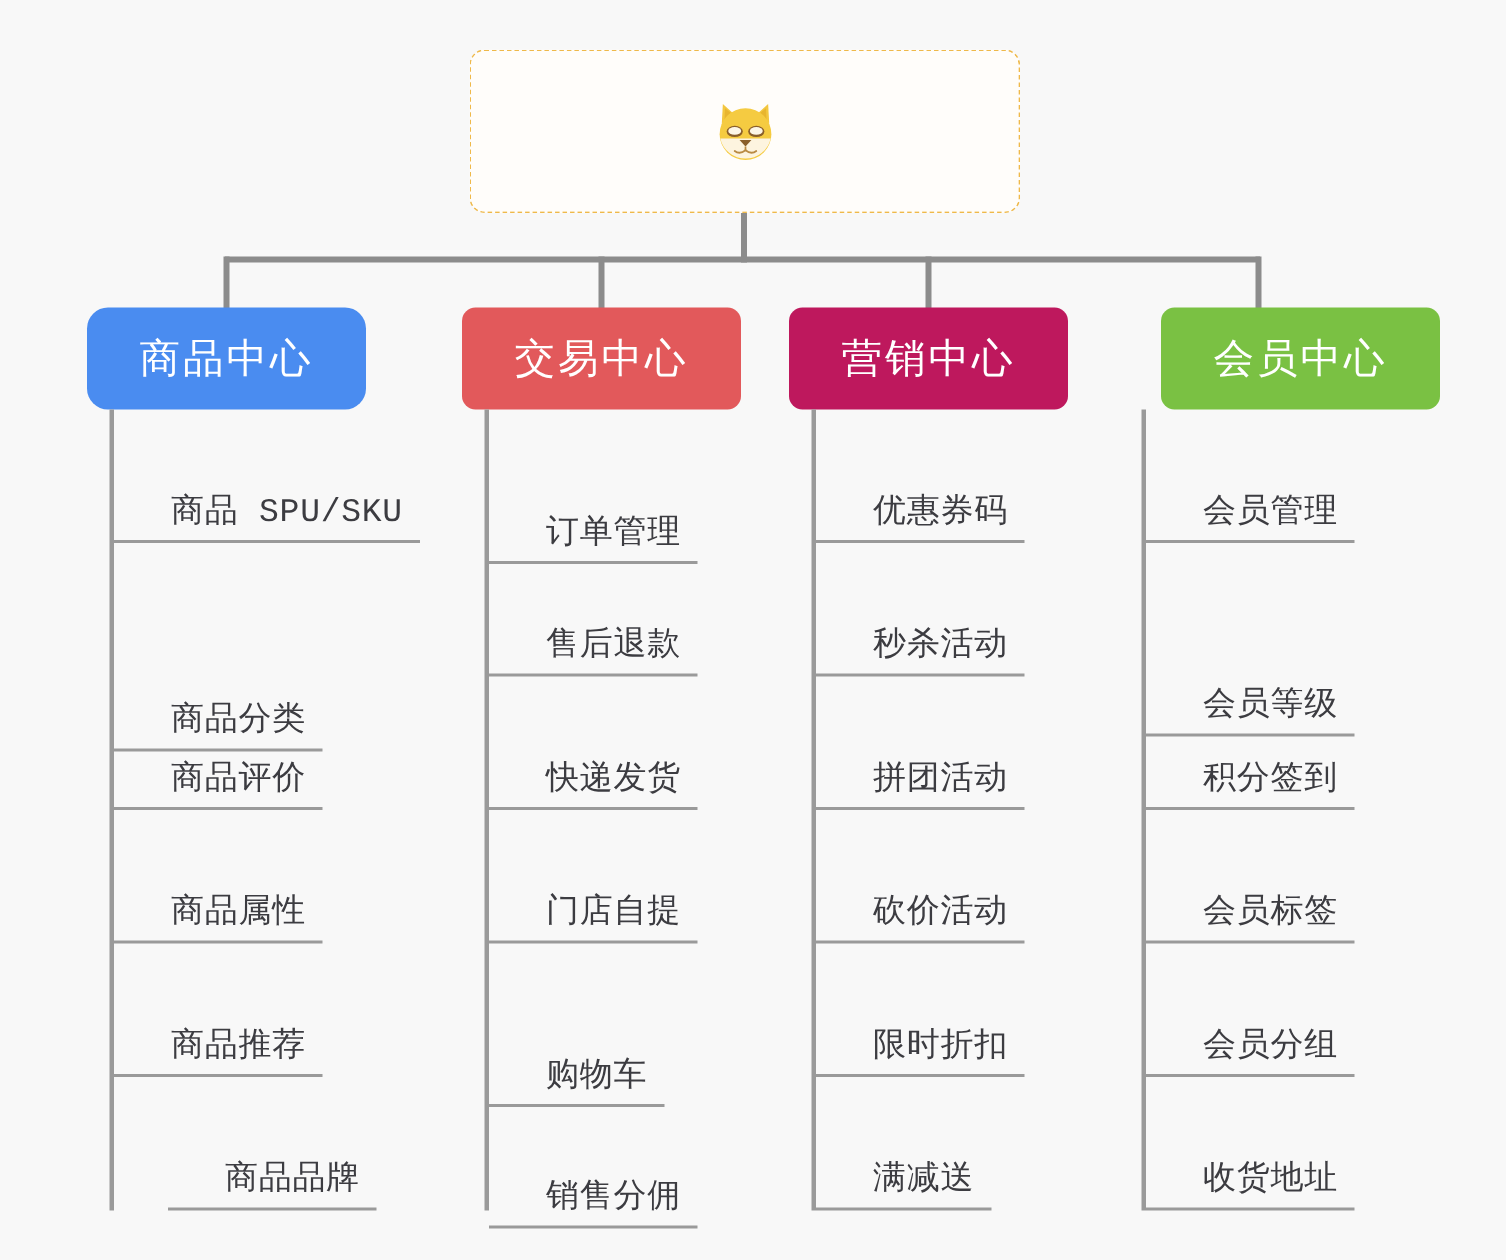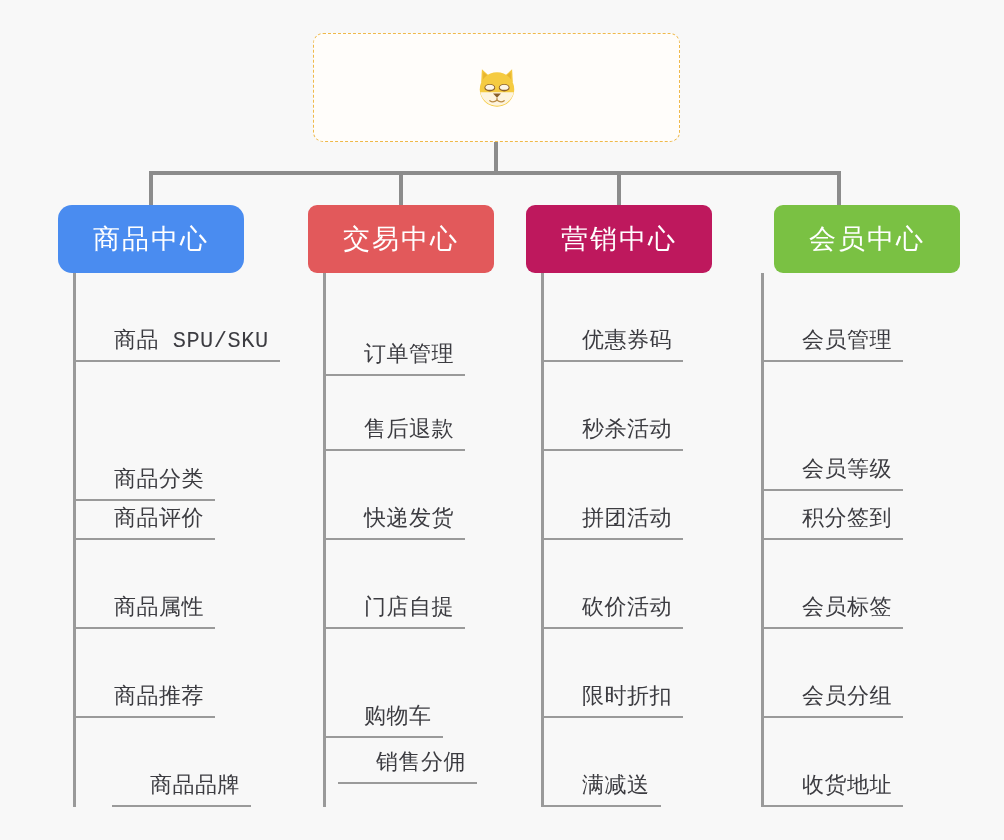--- a/index.html
+++ b/index.html
@@ -196,21 +196,21 @@
         </div>
         <div class="item" style="top: 178px;">
           <div class="item-inner"><span class="item-label">快递发货</span></div>
         </div>
         <div class="item" style="top: 267px;">
           <div class="item-inner"><span class="item-label">门店自提</span></div>
         </div>
         <div class="item" style="top: 376px;">
           <div class="item-inner"><span class="item-label">购物车</span></div>
         </div>
-        <div class="item" style="top: 422px; padding-left: 12px;">
+        <div class="item" style="top: 457px;">
           <div class="item-inner"><span class="item-label">销售分佣</span></div>
         </div>
       </div>
       <div class="conn conn-drop" style="left: 617px;"></div>
       <div class="cat-head" style="left: 526px; background: #be185d;">
         <span class="cat-head-label">营销中心</span>
       </div>
       <div class="col" style="left: 541px;">
         <div class="col-trunk" style="height: 534px;"></div>
         <div class="item" style="top: 0px;">

